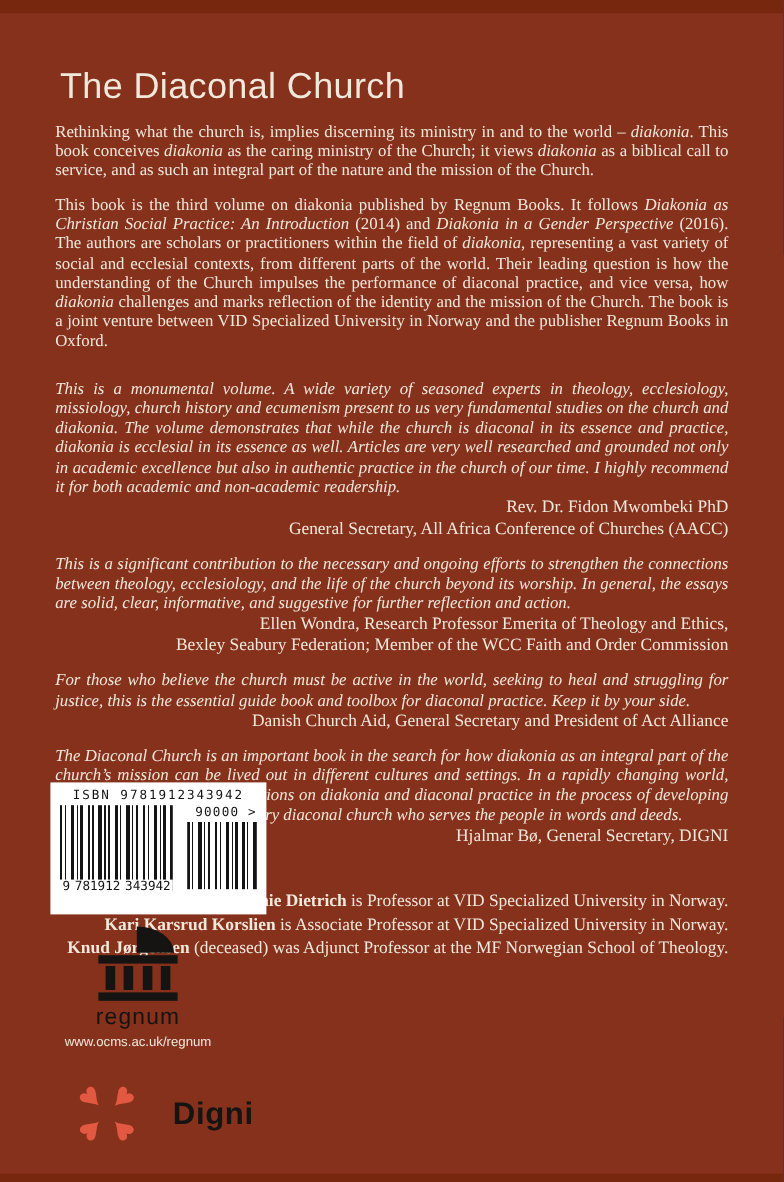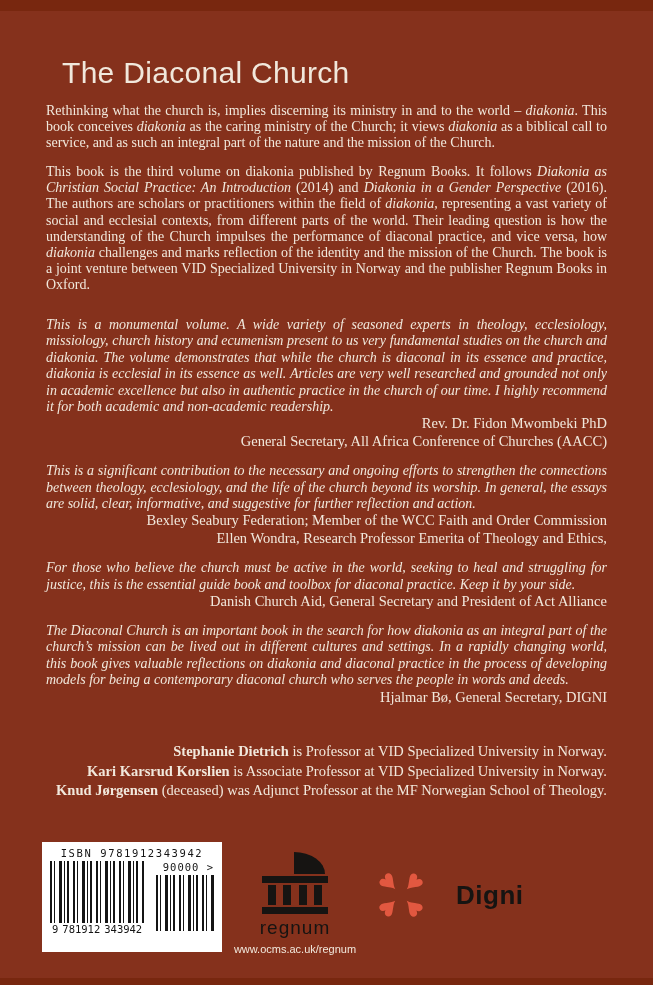--- a/index.html
+++ b/index.html
@@ -9,35 +9,35 @@
     color:var(--text,#f1e8dc);
     font-family:"Liberation Serif",serif;
   }
   .edge{position:absolute;left:0;right:0;background:var(--edge-strip,#78270f);}
   .edge.top{top:0;height:11px;}
   .edge.bottom{bottom:0;height:7px;}
 
   .content{position:absolute;left:46px;right:46px;top:56px;}
   .title{
     font-family:"Liberation Sans",sans-serif;font-weight:400;
-    font-size:30px;letter-spacing:.3px;margin:0 0 13px 16px;
+    font-size:30px;letter-spacing:.3px;margin:0 0 13px 4px;
   }
   .body-p{font-size:14px;line-height:1.15;text-align:justify;margin:0 0 13px 0;}
   .body-p i{font-style:italic;}
 
   .endorsements{margin-top:24px;}
   .endorsement{margin-bottom:12px;}
   .quote{font-style:italic;font-size:14px;line-height:1.17;text-align:justify;margin:0;}
   .attr{font-size:14.5px;line-height:1.24;text-align:right;}
 
   .authors{margin-top:36px;text-align:right;}
   .author-line{font-size:14.5px;line-height:1.32;margin:0;}
   .author-name{font-weight:bold;}
 
-  .bottom-row{position:absolute;left:42px;bottom:30px;display:flex;align-items:flex-start;}
+  .bottom-row{position:absolute;left:42px;bottom:30px;display:flex;align-items:flex-start;flex-direction:column;}
   .barcode-box{
     width:180px;height:110px;box-sizing:border-box;background:var(--barcode-bg,#fff);
     color:#141414;font-family:"DejaVu Sans Mono",monospace;padding:5px 8px 4px 8px;
   }
   .isbn-top{font-size:10.5px;letter-spacing:1.6px;text-align:center;white-space:nowrap;}
   .bars-row{display:flex;margin-top:2px;}
   .main-bc{width:102px;}
   .bars{
     height:72px;
     background:repeating-linear-gradient(to right,
@@ -86,22 +86,22 @@
 
     <section class="endorsements">
       <blockquote class="endorsement" style="margin:0 0 12px 0;">
         <p class="quote">This is a monumental volume. A wide variety of seasoned experts in theology, ecclesiology, missiology, church history and ecumenism present to us very fundamental studies on the church and diakonia. The volume demonstrates that while the church is diaconal in its essence and practice, diakonia is ecclesial in its essence as well. Articles are very well researched and grounded not only in academic excellence but also in authentic practice in the church of our time. I highly recommend it for both academic and non-academic readership.</p>
         <div class="attr">Rev. Dr. Fidon Mwombeki PhD</div>
         <div class="attr">General Secretary, All Africa Conference of Churches (AACC)</div>
       </blockquote>
 
       <blockquote class="endorsement" style="margin:0 0 12px 0;">
         <p class="quote">This is a significant contribution to the necessary and ongoing efforts to strengthen the connections between theology, ecclesiology, and the life of the church beyond its worship. In general, the essays are solid, clear, informative, and suggestive for further reflection and action.</p>
+        <div class="attr">Ellen Wondra, Research Professor Emerita of Theology and Ethics,</div>
         <div class="attr">Bexley Seabury Federation; Member of the WCC Faith and Order Commission</div>
-        <div class="attr">Ellen Wondra, Research Professor Emerita of Theology and Ethics,</div>
       </blockquote>
 
       <blockquote class="endorsement" style="margin:0 0 12px 0;">
         <p class="quote">For those who believe the church must be active in the world, seeking to heal and struggling for justice, this is the essential guide book and toolbox for diaconal practice. Keep it by your side.</p>
         <div class="attr">Danish Church Aid, General Secretary and President of Act Alliance</div>
       </blockquote>
 
       <blockquote class="endorsement" style="margin:0;">
         <p class="quote">The Diaconal Church is an important book in the search for how diakonia as an integral part of the church’s mission can be lived out in different cultures and settings. In a rapidly changing world, this book gives valuable reflections on diakonia and diaconal practice in the process of developing models for being a contemporary diaconal church who serves the people in words and deeds.</p>
         <div class="attr">Hjalmar Bø, General Secretary, DIGNI</div>

